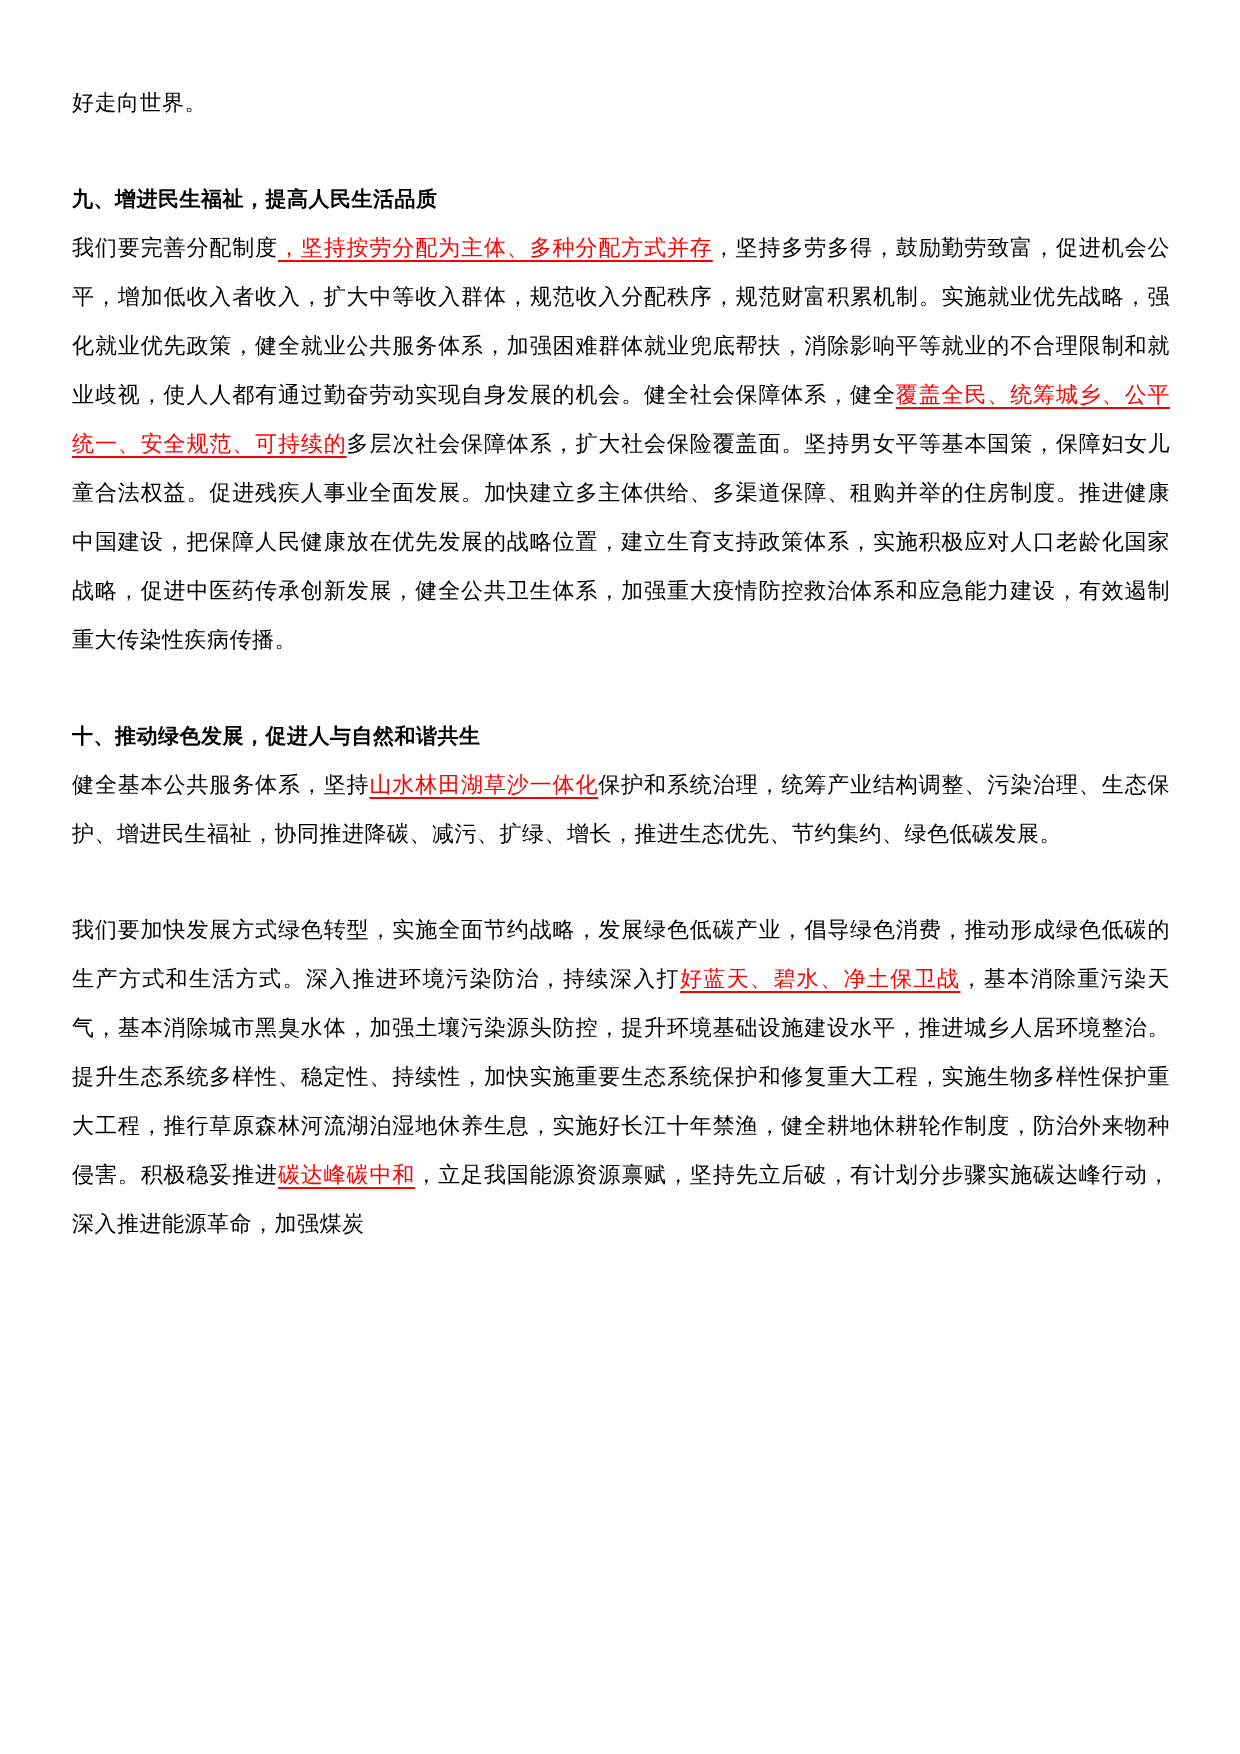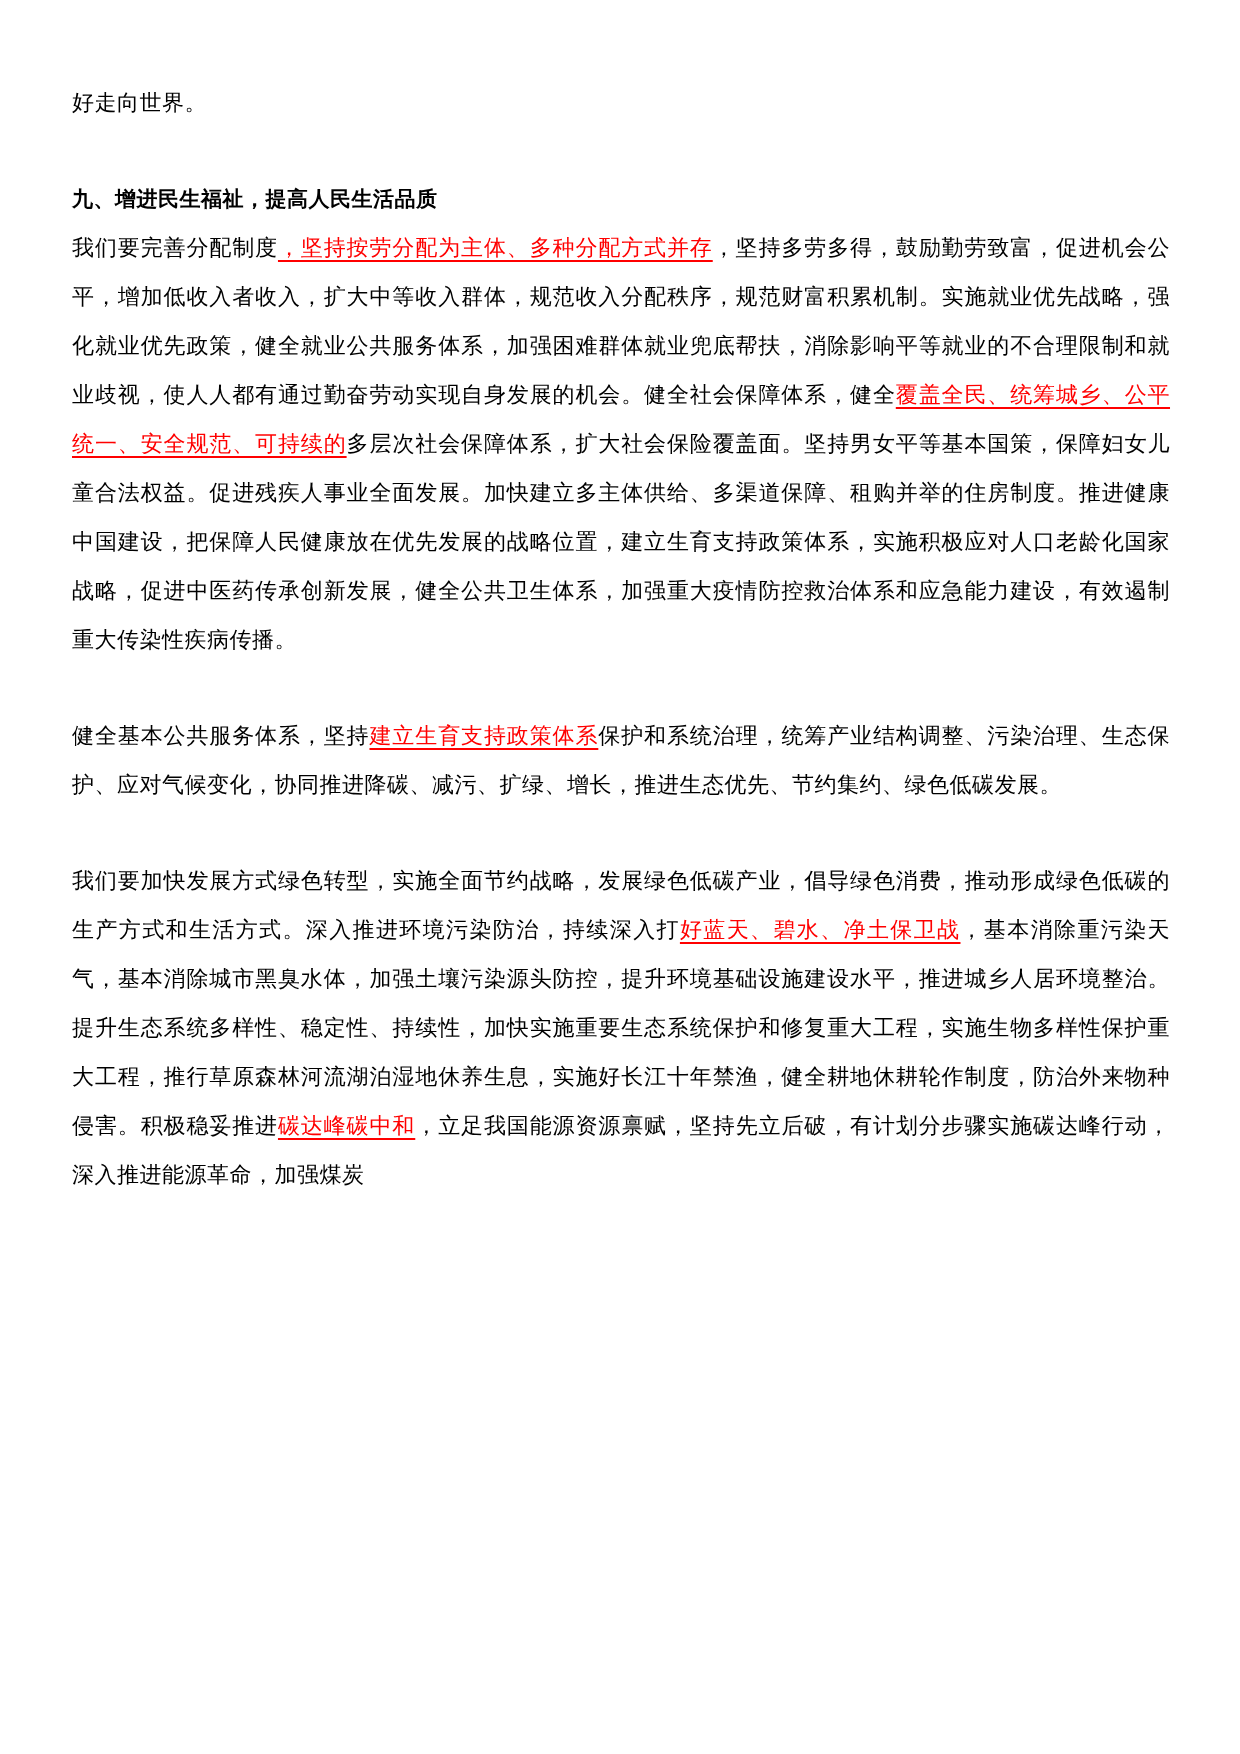--- a/index.html
+++ b/index.html
@@ -51,19 +51,20 @@
 <div class="page">
 
   <p class="para"><span>好走向世界。</span></p>
 
   <h2 class="heading">九、增进民生福祉，提高人民生活品质</h2>
 
 
 
   <p class="para"><span>我们要完善分配制度</span><span class="hl">，坚持按劳分配为主体、多种分配方式并存</span><span>，坚持多劳多得，鼓励勤劳致富，促进机会公平，增加低收入者收入，扩大中等收入群体，规范收入分配秩序，规范财富积累机制。实施就业优先战略，强化就业优先政策，健全就业公共服务体系，加强困难群体就业兜底帮扶，消除影响平等就业的不合理限制和就业歧视，使人人都有通过勤奋劳动实现自身发展的机会。健全社会保障体系，健全</span><span class="hl">覆盖全民、统筹城乡、公平统一、安全规范、可持续的</span><span>多层次社会保障体系，扩大社会保险覆盖面。坚持男女平等基本国策，保障妇女儿童合法权益。促进残疾人事业全面发展。加快建立多主体供给、多渠道保障、租购并举的住房制度。推进健康中国建设，把保障人民健康放在优先发展的战略位置，建立生育支持政策体系，实施积极应对人口老龄化国家战略，促进中医药传承创新发展，健全公共卫生体系，加强重大疫情防控救治体系和应急能力建设，有效遏制重大传染性疾病传播。</span></p>
 
+  <h2 class="heading">十、推动绿色发展，促进人与自然和谐共生</h2>
 
 
-  <p class="para"><span>健全基本公共服务体系，坚持</span><span class="hl">建立生育支持政策体系</span><span>保护和系统治理，统筹产业结构调整、污染治理、生态保护、应对气候变化，协同推进降碳、减污、扩绿、增长，推进生态优先、节约集约、绿色低碳发展。</span></p>
+  <p class="para"><span>健全基本公共服务体系，坚持</span><span class="hl">山水林田湖草沙一体化</span><span>保护和系统治理，统筹产业结构调整、污染治理、生态保护、增进民生福祉，协同推进降碳、减污、扩绿、增长，推进生态优先、节约集约、绿色低碳发展。</span></p>
 
   <p class="para"><span>我们要加快发展方式绿色转型，实施全面节约战略，发展绿色低碳产业，倡导绿色消费，推动形成绿色低碳的生产方式和生活方式。深入推进环境污染防治，持续深入打</span><span class="hl">好蓝天、碧水、净土保卫战</span><span>，基本消除重污染天气，基本消除城市黑臭水体，加强土壤污染源头防控，提升环境基础设施建设水平，推进城乡人居环境整治。提升生态系统多样性、稳定性、持续性，加快实施重要生态系统保护和修复重大工程，实施生物多样性保护重大工程，推行草原森林河流湖泊湿地休养生息，实施好长江十年禁渔，健全耕地休耕轮作制度，防治外来物种侵害。积极稳妥推进</span><span class="hl">碳达峰碳中和</span><span>，立足我国能源资源禀赋，坚持先立后破，有计划分步骤实施碳达峰行动，深入推进能源革命，加强煤炭</span></p>
 
 </div>
 
 </body></html>

